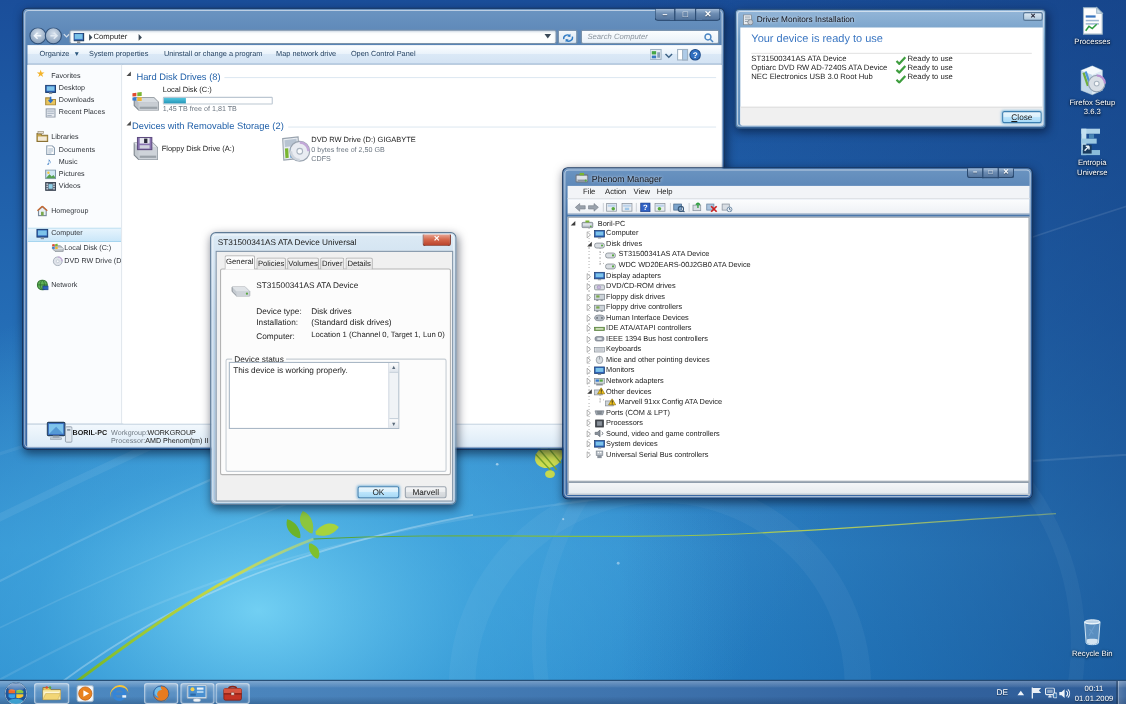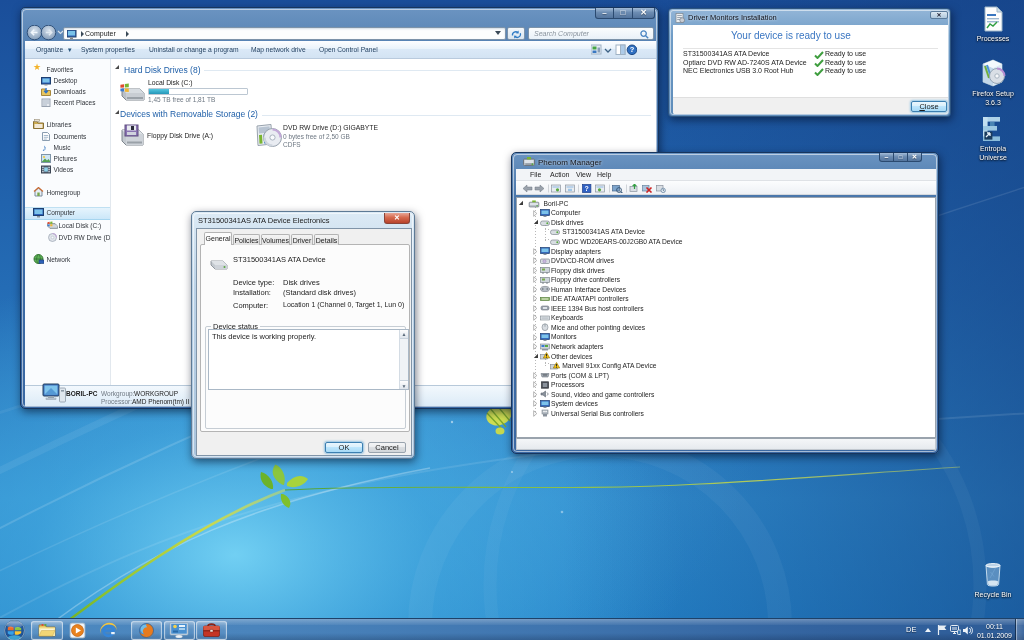--- a/index.html
+++ b/index.html
@@ -671,21 +671,21 @@
      <svg class="abs" style="left:22.5px;top:211.3px" width="10" height="8">
           <use href="#s-usb"></use>
         </svg>
      <div class="abs" style="left:34px;top:210.7px;line-height:9px;white-space:nowrap;">Universal Serial Bus controllers</div>
  </div>
  <div class="abs" style="left:4px;top:285px;width:420px;height:12px;background:linear-gradient(180deg,#f4f6f8,#e6eaee);border:1px solid #c2c8cf;border-top:1px solid #9aa3ad;"></div>
 </div>
 
 <div class="win glassL" style="left:191px;top:211px;width:224px;height:248px;">
  <div class="inhl"></div>
- <div class="abs" style="left:6px;top:4px;font-size:7.5px;color:#1a1a1a;white-space:nowrap;">ST31500341AS ATA Device Electronics</div>
+ <div class="abs" style="left:6px;top:4px;font-size:7.5px;color:#1a1a1a;white-space:nowrap;">ST31500341AS ATA Device Universal</div>
  <div class="abs" style="left:192px;top:1px;width:26px;height:11px;border:1px solid #8a4438;border-top:none;border-radius:0 0 3px 3px;background:linear-gradient(180deg,#e8a796 0%,#d66a4e 45%,#b8432c 100%);color:#fff;font-size:7px;font-weight:bold;text-align:center;line-height:10px;">✕</div>
  <div class="abs" style="left:4px;top:16px;width:216px;height:228px;background:#f0f0f0;border:1px solid #8094a8;">
 
    <div class="abs" style="left:3px;top:15px;width:210px;height:188px;background:#fcfcfc;border:1px solid #b4b4b4;border-radius:2px;"></div>
    <div class="abs" style="left:7px;top:3px;width:28px;height:13px;background:#fcfcfc;border:1px solid #b4b4b4;border-bottom:none;border-radius:2px 2px 0 0;font-size:7px;text-align:center;line-height:12px;color:#1c1c1c;z-index:2;">General</div>
    <div class="abs" style="left:36px;top:4.5px;width:27px;height:11.5px;background:linear-gradient(180deg,#f4f4f4,#e2e2e2);border:1px solid #b4b4b4;border-bottom:none;border-radius:2px 2px 0 0;font-size:7px;text-align:center;line-height:11px;color:#1c1c1c;">Policies</div>
    <div class="abs" style="left:64px;top:4.5px;width:29px;height:11.5px;background:linear-gradient(180deg,#f4f4f4,#e2e2e2);border:1px solid #b4b4b4;border-bottom:none;border-radius:2px 2px 0 0;font-size:7px;text-align:center;line-height:11px;color:#1c1c1c;">Volumes</div>
    <div class="abs" style="left:94px;top:4.5px;width:22px;height:11.5px;background:linear-gradient(180deg,#f4f4f4,#e2e2e2);border:1px solid #b4b4b4;border-bottom:none;border-radius:2px 2px 0 0;font-size:7px;text-align:center;line-height:11px;color:#1c1c1c;">Driver</div>
    <div class="abs" style="left:117px;top:4.5px;width:25px;height:11.5px;background:linear-gradient(180deg,#f4f4f4,#e2e2e2);border:1px solid #b4b4b4;border-bottom:none;border-radius:2px 2px 0 0;font-size:7px;text-align:center;line-height:11px;color:#1c1c1c;">Details</div>
 
@@ -698,46 +698,46 @@
    <div class="abs" style="left:36px;top:25.5px;font-size:7.5px;color:#1c1c1c;white-space:nowrap;">ST31500341AS ATA Device</div>
    <div class="abs" style="left:36px;top:48.6px;font-size:7.5px;color:#1c1c1c;">Device type:</div>
    <div class="abs" style="left:86px;top:48.6px;font-size:7.5px;color:#1c1c1c;">Disk drives</div>
    <div class="abs" style="left:36px;top:59px;font-size:7.5px;color:#1c1c1c;">Installation:</div>
    <div class="abs" style="left:86px;top:59px;font-size:7.5px;color:#1c1c1c;">(Standard disk drives)</div>
    <div class="abs" style="left:36px;top:71.6px;font-size:7.5px;color:#1c1c1c;">Computer:</div>
    <div class="abs" style="left:86px;top:72px;font-size:7px;color:#1c1c1c;white-space:nowrap;">Location 1 (Channel 0, Target 1, Lun 0)</div>
 
    <div class="abs" style="left:8px;top:97px;width:201px;height:103px;border:1px solid #c6cdd4;border-radius:2px;"></div>
    <div class="abs" style="left:14px;top:92.5px;font-size:7.5px;color:#1c1c1c;background:#fcfcfc;padding:0 2px;">Device status</div>
-   <div class="abs" style="left:11px;top:100px;width:201px;height:61px;background:#fff;border:1px solid #aab8c6;">
+   <div class="abs" style="left:11px;top:100px;width:155px;height:61px;background:#fff;border:1px solid #aab8c6;">
      <div class="abs" style="left:3px;top:2px;font-size:7.5px;color:#1c1c1c;">This device is working properly.</div>
      <div class="abs" style="right:0;top:0;width:9px;height:59px;background:#f0f3f6;border-left:1px solid #d4dce4;">
        <div style="height:9px;background:linear-gradient(180deg,#fdfdfd,#dfe5ec);border-bottom:1px solid #c8d2dc;font-size:5px;color:#5a6a7a;text-align:center;line-height:8px;">▲</div>
        <div class="abs" style="bottom:0;width:100%;height:9px;background:linear-gradient(180deg,#fdfdfd,#dfe5ec);border-top:1px solid #c8d2dc;font-size:5px;color:#5a6a7a;text-align:center;line-height:10px;">▼</div>
      </div>
    </div>
 
    <div class="abs" style="left:128px;top:213px;width:38px;height:11px;border:1px solid #3c7fb1;border-radius:2px;background:linear-gradient(180deg,#eaf6fd 0%,#d9f0fc 45%,#bee6fd 46%,#a7d9f5 100%);box-shadow:0 0 2px 1px rgba(60,150,210,.5);font-size:7.5px;text-align:center;line-height:10px;color:#1c1c1c;">OK</div>
-   <div class="abs" style="left:171px;top:213px;width:38px;height:11px;border:1px solid #9aa4ae;border-radius:2px;background:linear-gradient(180deg,#f4f5f6 0%,#ebedef 45%,#dde0e3 46%,#d1d5d9 100%);font-size:7.5px;text-align:center;line-height:10px;color:#1c1c1c;">Cancel</div>
+   <div class="abs" style="left:171px;top:213px;width:38px;height:11px;border:1px solid #9aa4ae;border-radius:2px;background:linear-gradient(180deg,#f4f5f6 0%,#ebedef 45%,#dde0e3 46%,#d1d5d9 100%);font-size:7.5px;text-align:center;line-height:10px;color:#1c1c1c;">Marvell</div>
  </div>
 </div>
 
 <div class="win" style="left:668px;top:8px;width:283px;height:109px;background:linear-gradient(180deg,#94b6d8 0%,#6f9cc6 25%,#5e8cba 100%);border:1px solid #2e5580;border-radius:4px;">
  <div class="inhl" style="border-radius:3px;"></div>
  <svg class="abs" style="left:6px;top:4px" width="10" height="10" viewBox="0 0 10 10">
         <rect x="1" y="0.5" width="7" height="9" fill="#e8ecf0" stroke="#7e868e" stroke-width=".7"></rect>
         <rect x="2.2" y="2" width="4.6" height="1" fill="#9aa6b2"></rect>
         <rect x="2.2" y="4" width="4.6" height="1" fill="#9aa6b2"></rect>
         <rect x="2.2" y="6" width="3" height="1" fill="#9aa6b2"></rect>
         <circle cx="7.2" cy="7.2" r="2.4" fill="#c8cdd4" stroke="#6e7680" stroke-width=".6"></circle>
       </svg>
  <div class="abs" style="left:19px;top:4px;font-size:7.5px;color:#12121a;text-shadow:0 0 3px rgba(255,255,255,.8);">Driver Monitors Installation</div>
  <div class="abs" style="left:261px;top:2px;width:18px;height:8px;border:1px solid #5a7a9a;border-radius:2px;background:linear-gradient(180deg,#dce8f2,#b0c8dc);color:#223;font-size:6px;text-align:center;line-height:7px;font-weight:bold;">✕</div>
  <div class="abs" style="left:4px;top:16px;width:275px;height:89px;background:#fff;border-radius:0 0 2px 2px;overflow:hidden;">
-   <div class="abs" style="left:10px;top:4.5px;font-size:10px;color:#3a76c2;margin-left:48px;">Your device is ready to use</div>
+   <div class="abs" style="left:10px;top:4.5px;font-size:10px;color:#3a76c2;">Your device is ready to use</div>
    <div class="abs" style="left:10px;top:22.5px;width:255px;height:1px;background:#e4e4e4;"></div>
    <div class="abs" style="left:10px;top:25px;font-size:7px;color:#1c1c1c;line-height:8.6px;">ST31500341AS ATA Device<br>Optiarc DVD RW AD-7240S ATA Device<br>NEC Electronics USB 3.0 Root Hub</div>
    <svg class="abs" style="left:141px;top:25.5px" width="10" height="8">
           <path d="M1,4.5 L3.5,7 L9,1" stroke="#3f9e3f" stroke-width="2" fill="none"></path>
         </svg>
    <svg class="abs" style="left:141px;top:34.1px" width="10" height="8">
           <path d="M1,4.5 L3.5,7 L9,1" stroke="#3f9e3f" stroke-width="2" fill="none"></path>
         </svg>
    <svg class="abs" style="left:141px;top:42.7px" width="10" height="8">
           <path d="M1,4.5 L3.5,7 L9,1" stroke="#3f9e3f" stroke-width="2" fill="none"></path>

